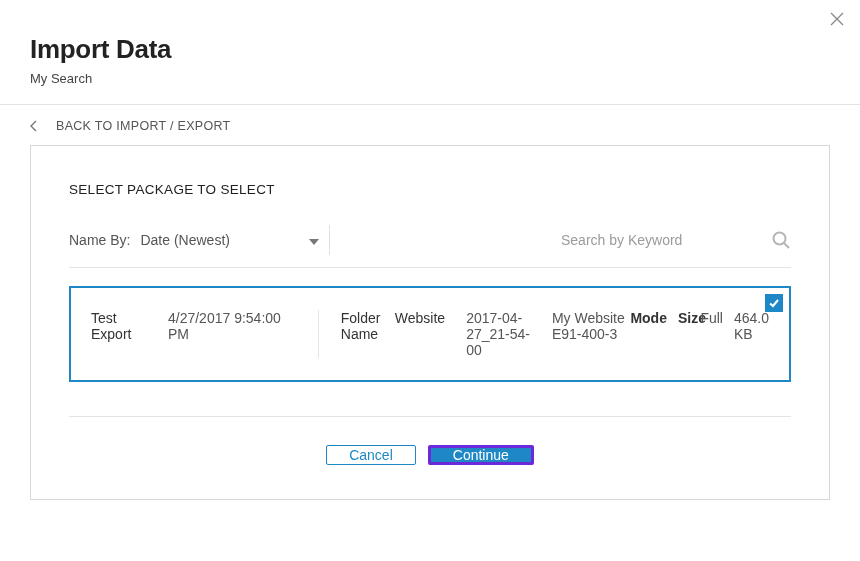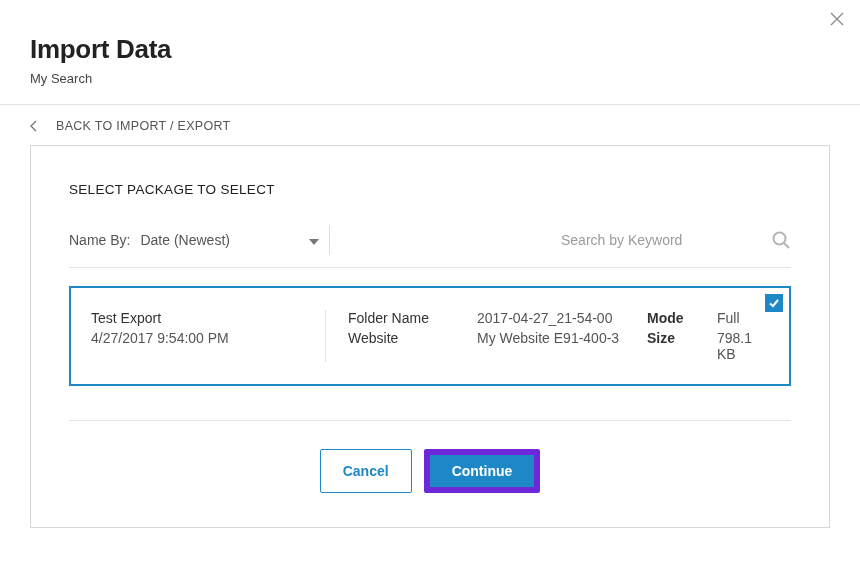--- a/index.html
+++ b/index.html
@@ -125,22 +125,21 @@
     right: 6px;
     width: 18px;
     height: 18px;
     background: #1e88c7;
     display: flex;
     align-items: center;
     justify-content: center;
   }
   .col {
     display: flex;
-    flex-direction: column;
-    gap: 4px;
+    gap: 11px;
   }
   .col-left {
     width: 235px;
     padding-right: 20px;
     border-right: 1px solid #e4e4e4;
   }
   .pkg-name { font-size: 14px; color: #333; }
   .pkg-date { font-size: 14px; color: #555; }
   .col-mid1 {
     width: 130px;
@@ -166,38 +165,37 @@
     border: none;
     border-top: 1px solid #e4e4e4;
     margin: 34px 0 28px 0;
   }
   .buttons {
     display: flex;
     justify-content: center;
     gap: 12px;
   }
   .btn {
-    height: 44px;
+    height: 20px;
     padding: 0 22px;
     font-size: 14px;
     border-radius: 2px;
     cursor: pointer;
     display: inline-flex;
     align-items: center;
     justify-content: center;
-    font-weight: bold;
   }
   .btn-secondary {
     background: #fff;
     border: 1px solid #1e88c7;
     color: #1e88c7;
   }
   .btn-primary {
     background: #1e88c7;
-    border: 6px solid #6d28d9;
+    border: 3px solid #6d28d9;
     color: #fff;
   }
 </style>
 </head>
 <body>
 
 <div class="close-btn">
   <svg width="14" height="14" viewBox="0 0 14 14">
     <line x1="1" y1="1" x2="13" y2="13" stroke="#888" stroke-width="1.2"></line>
     <line x1="13" y1="1" x2="1" y2="13" stroke="#888" stroke-width="1.2"></line>
@@ -262,21 +260,21 @@
     <div class="col col-mid2">
       <div class="value">2017-04-27_21-54-00</div>
       <div class="value">My Website E91-400-3</div>
     </div>
     <div class="col col-mid3">
       <div class="label">Mode</div>
       <div class="label">Size</div>
     </div>
     <div class="col col-right">
       <div class="value">Full</div>
-      <div class="value">798.1 KB</div>
+      <div class="value">464.0 KB</div>
     </div>
   </div>
 
   <hr class="hr-bottom">
 
   <div class="buttons">
     <div class="btn btn-secondary">Cancel</div>
     <div class="btn btn-primary">Continue</div>
   </div>
 </div>

